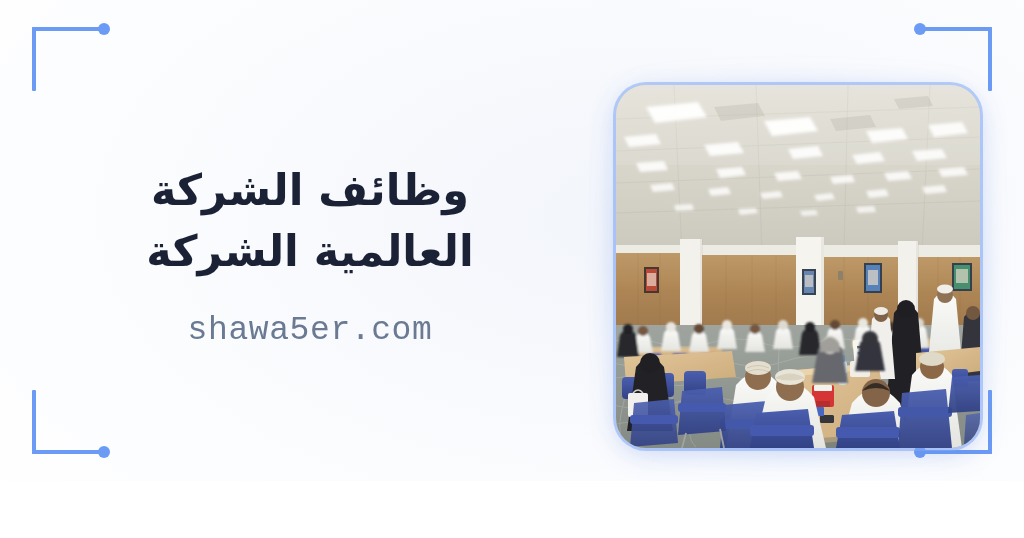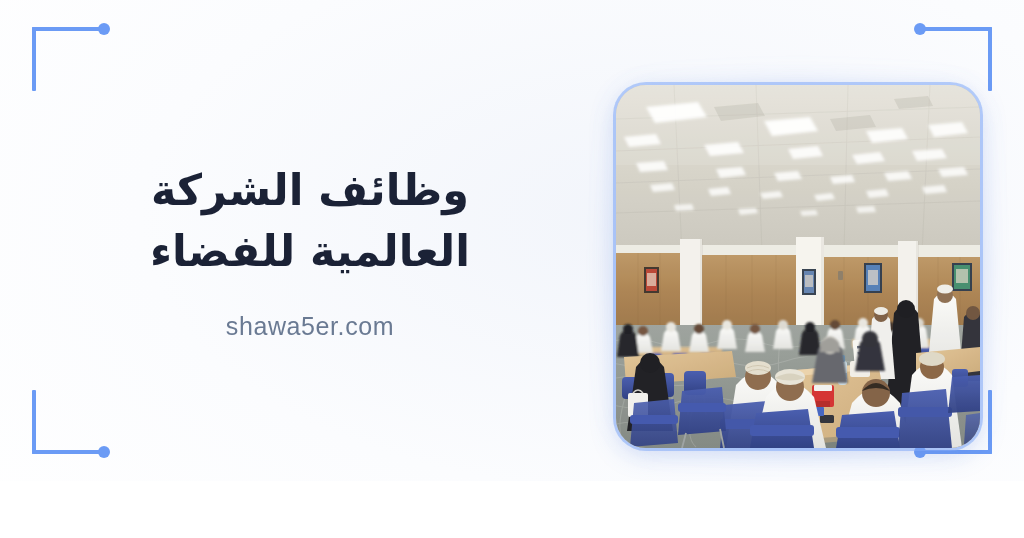--- a/index.html
+++ b/index.html
@@ -81,22 +81,22 @@
     letter-spacing: 0px;
     margin: 0;
     direction: rtl;
     unicode-bidi: embed;
   }
   #headline .ln { display: block; white-space: nowrap; }
 
   #brand {
     margin-top: 30px;
     color: #6a7a93;
-    font-family: Liberation Sans, sans-serif;
-    font-size: 25px;
+    font-family: Liberation Mono, monospace;
+    font-size: 33px;
     font-weight: 400;
     letter-spacing: 0.6px;
     direction: ltr;
   }
 
   
   #photo-glow {
     position: absolute;
     left: 612px;
     top: 81px;
@@ -141,21 +141,21 @@
   </div>
   <div class="bracket" id="bracket-br">
     <div class="h"></div>
     <div class="v"></div>
     <div class="dot"></div>
   </div>
 
   <div id="text-block">
     <h1 id="headline">
       <span class="ln">وظائف الشركة</span>
-      <span class="ln">العالمية للفضاء</span>
+      <span class="ln">العالمية الشركة</span>
     </h1>
     <div id="brand">shawa5er.com</div>
   </div>
 
   <div id="photo-glow"></div>
   <div id="photo-card">
     <svg id="photo-svg" viewBox="0 0 364 363" preserveAspectRatio="xMidYMid slice">
       <defs>
         <linearGradient id="ceilG" x1="0" y1="0" x2="0" y2="1">
           <stop offset="0%" stop-color="#e3e0d7"></stop>

